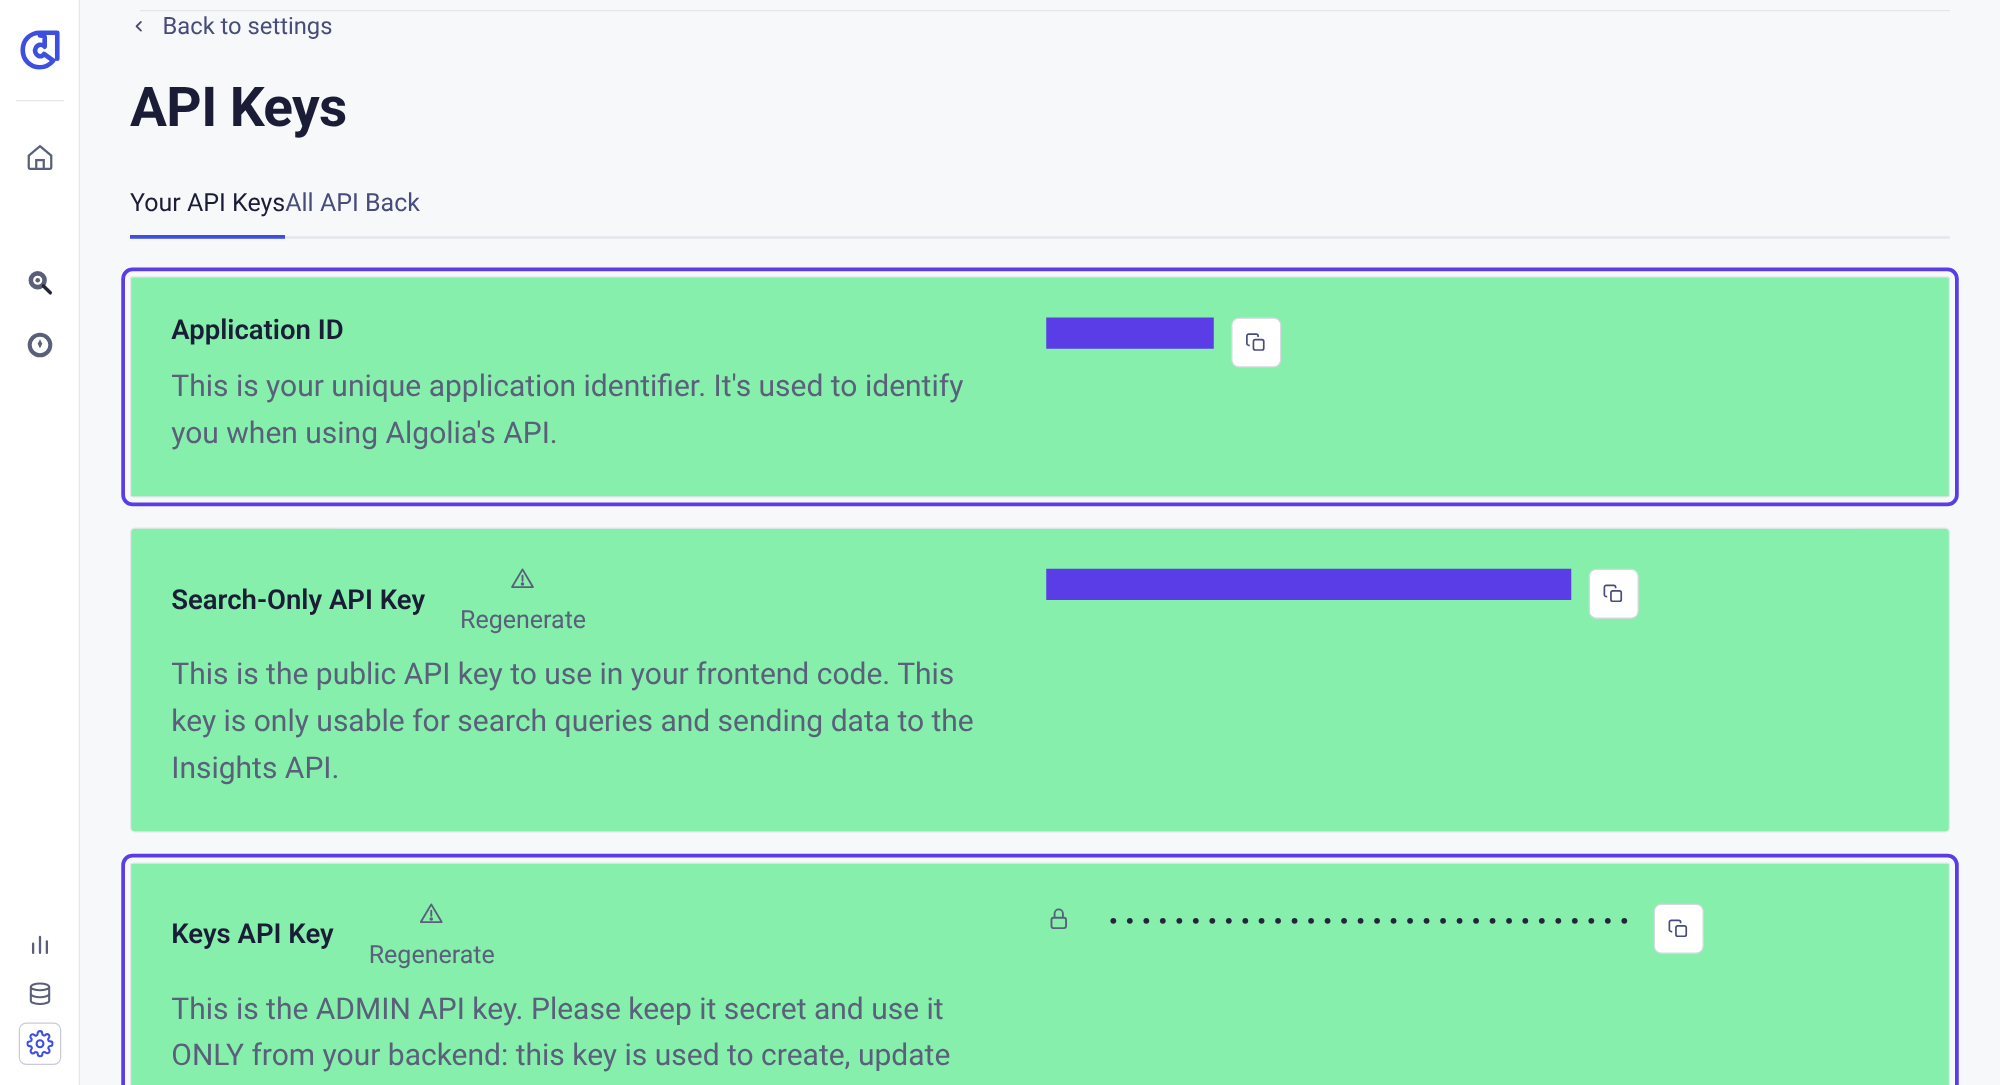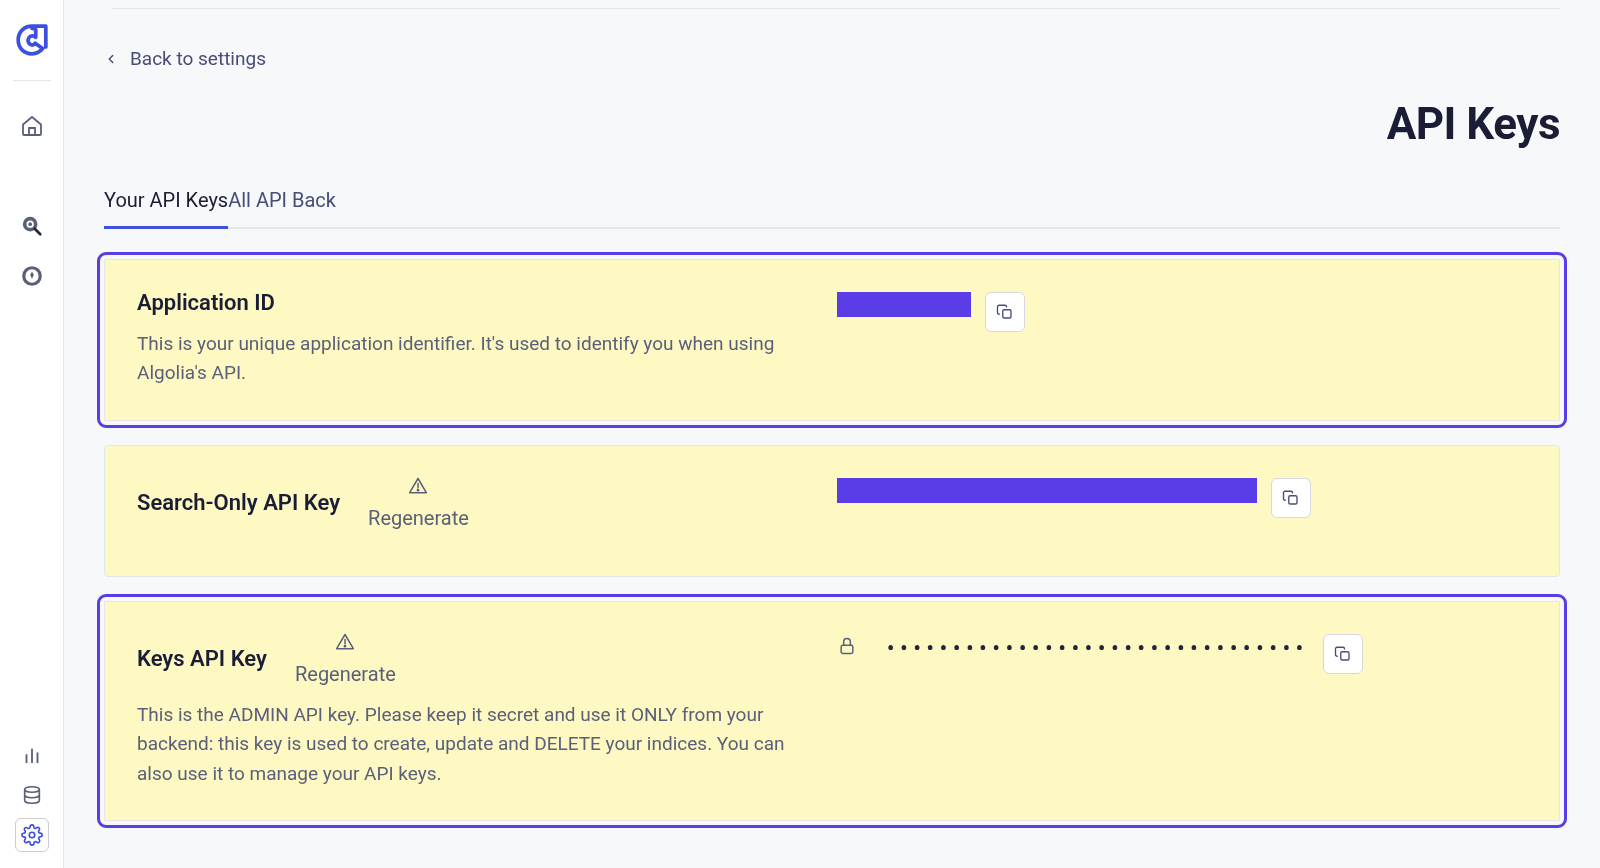--- a/index.html
+++ b/index.html
@@ -62,52 +62,50 @@
     .top-line {
       border-top: 1px solid #e4e6eb;
       margin-top: 8px;
       margin-left: 8px;
     }
     .back-link {
       display: flex;
       align-items: center;
       color: #484c7a;
       font-size: 19px;
-      margin-top: 38px;
       cursor: pointer;
       gap: 12px;
     }
     .back-link svg { flex-shrink: 0; }
     h1.page-title {
       font-size: 44px;
       font-weight: 700;
       color: #1a1d35;
       margin-top: 28px;
       letter-spacing: -0.5px;
-      text-align: right;
     }
     .tabs {
       display: flex;
       margin-top: 36px;
       border-bottom: 2px solid #e4e6eb;
     }
     .tab {
       font-size: 20px;
       color: #484c7a;
       padding-bottom: 14px;
       cursor: pointer;
       position: relative;
       top: 2px;
     }
     .tab.active {
       color: #1a1d35;
       border-bottom: 3px solid #3c4fe0;
     }
     .card {
-      background: #fef9c3;
+      background: #86efac;
       border: 1px solid #e4e6eb;
       border-radius: 4px;
       padding: 30px 32px 32px;
       display: flex;
       gap: 40px;
       margin-top: 30px;
     }
     .card.highlight {
       outline: 3px solid #5a3de6;
       outline-offset: 4px;
@@ -131,21 +129,21 @@
     .regenerate {
       display: flex;
       align-items: center;
       gap: 10px;
       color: #5a6079;
       font-size: 20px;
       cursor: pointer;
       flex-direction: column;
     }
     .card-desc {
-      font-size: 19px;
+      font-size: 24px;
       line-height: 1.55;
       color: #5a6079;
     }
     .card-right {
       display: flex;
       align-items: flex-start;
       gap: 14px;
       padding-top: 2px;
     }
     .key-redacted {
@@ -277,20 +275,21 @@
         <div class="card-title">Search-Only API Key</div>
         <div class="regenerate">
           <svg width="20" height="20" viewBox="0 0 24 24" fill="none" stroke="#5a6079" stroke-width="1.8" stroke-linecap="round" stroke-linejoin="round">
             <path d="M12 3 L22 20 H2 Z"></path>
             <line x1="12" y1="9" x2="12" y2="14"></line>
             <circle cx="12" cy="17" r="0.8" fill="#5a6079"></circle>
           </svg>
           <span>Regenerate</span>
         </div>
       </div>
+      <div class="card-desc">This is the public API key to use in your frontend code. This key is only usable for search queries and sending data to the Insights API.</div>
     </div>
     <div class="card-right">
       <div class="key-redacted w2"></div>
       <button class="copy-btn">
         <svg width="18" height="18" viewBox="0 0 24 24" fill="none" stroke="#484c7a" stroke-width="1.8">
           <rect x="9" y="9" width="11" height="11" rx="2"></rect>
           <path d="M5 15 H4 a2 2 0 0 1 -2 -2 V5 a2 2 0 0 1 2 -2 h8 a2 2 0 0 1 2 2 v1"></path>
         </svg>
       </button>
     </div>

